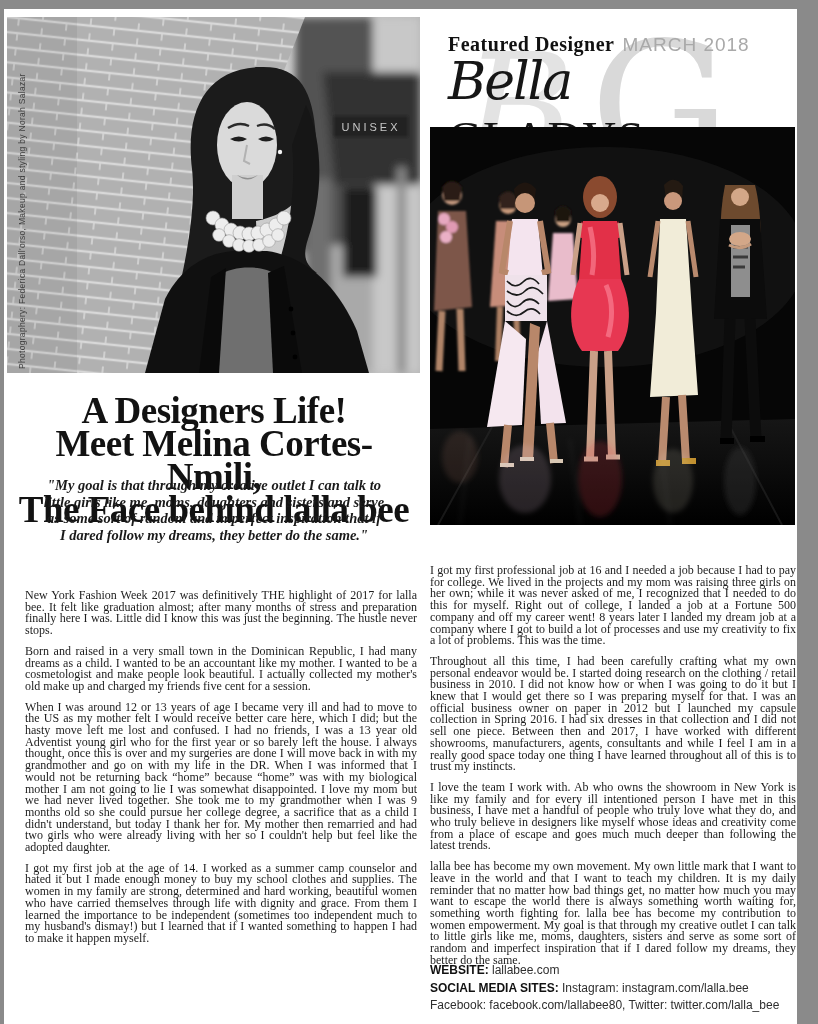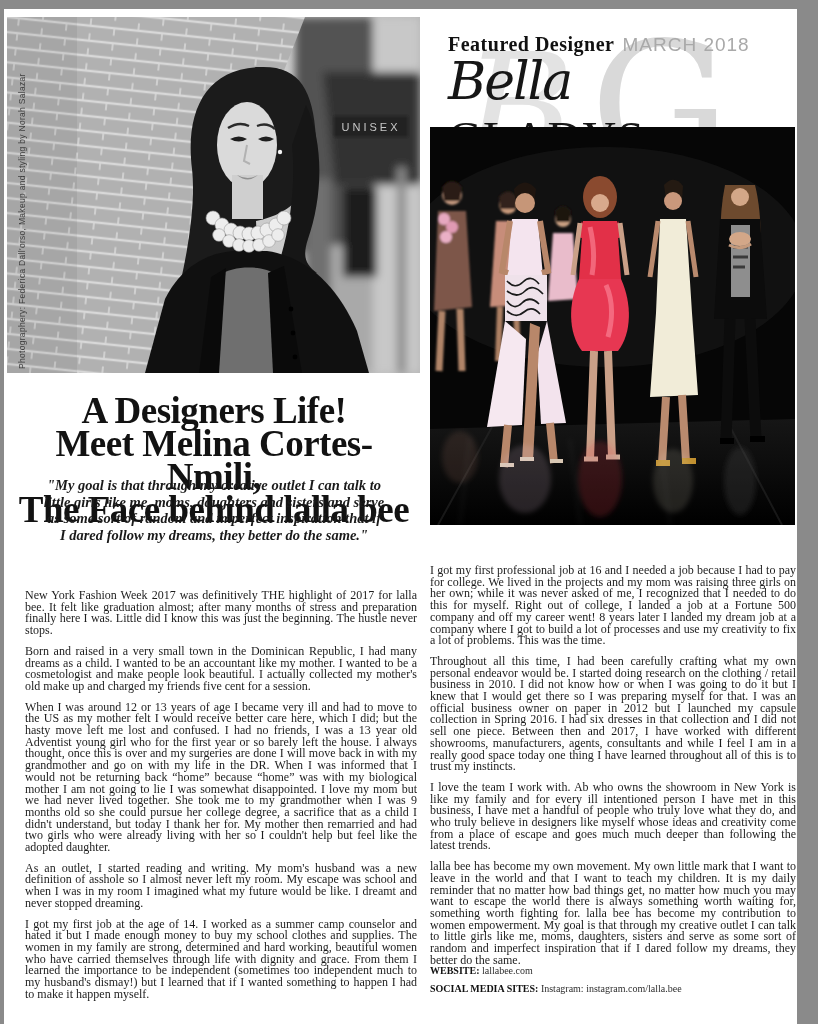--- a/index.html
+++ b/index.html
@@ -55,21 +55,21 @@
     font-family:"DejaVu Serif",serif;font-style:italic;font-size:52px;
     color:#161616;letter-spacing:-2px;margin-right:-4px;
   }
   .brand-serif{
     font-family:"Liberation Serif",serif;font-size:47px;color:#161616;letter-spacing:1px;
   }
   .runway-wrap{position:absolute;left:426px;top:118px;width:365px;height:398px;z-index:2;}
   .body-right{position:absolute;left:426px;top:522px;width:366px;margin-top:34px;}
   .footer{
     position:absolute;left:426px;top:953px;width:366px;
-    font-family:Liberation Serif, serif;font-size:10px;line-height:17.5px;color:#2e2e2e;
+    font-family:Liberation Sans, sans-serif;font-size:12px;line-height:17.5px;color:#2e2e2e;
   }
   .footer b{color:#111;}
 </style>
 </head>
 <body>
 
 <div class="page">
 
   <div class="portrait-wrap">
     <svg viewBox="0 0 413 356" width="413" height="356">
@@ -157,21 +157,20 @@
 
   <div class="quote">"My goal is that through my creative outlet I can talk to
 little girls like me, moms, daughters and sisters and serve
 as some sort of random and imperfect inspiration that if
 I dared follow my dreams, they better do the same."</div>
 
   <div class="body-col body-left">
     <p>New York Fashion Week 2017 was definitively THE highlight of 2017 for lalla bee. It felt like graduation almost; after many months of stress and preparation finally here I was. Little did I know this was just the beginning. The hustle never stops.</p>
     <p>Born and raised in a very small town in the Dominican Republic, I had many dreams as a child. I wanted to be an accountant like my mother. I wanted to be a cosmetologist and make people look beautiful. I actually collected my mother's old make up and charged my friends five cent for a session.</p>
     <p>When I was around 12 or 13 years of age I became very ill and had to move to the US as my mother felt I would receive better care here, which I did; but the hasty move left me lost and confused. I had no friends, I was a 13 year old Adventist young girl who for the first year or so barely left the house. I always thought, once this is over and my surgeries are done I will move back in with my grandmother and go on with my life in the DR. When I was informed that I would not be returning back “home” because “home” was with my biological mother I am not going to lie I was somewhat disappointed. I love my mom but we had never lived together.  She took me to my grandmother when I was 9 months old so she could pursue her college degree, a sacrifice that as a child I didn't understand,  but today I thank her for. My mother then remarried and had two girls who were already living with her so I couldn't help but feel like the adopted daughter.</p>
-    <p>As an outlet, I started reading and writing. My mom's husband was a new definition of asshole so I almost never left my room. My escape was school and when I was in my room I imagined what my future would be like. I dreamt and never stopped dreaming.</p>
     <p>I got my first job at the age of 14. I worked as a summer camp counselor and hated it but I made enough money to buy my school clothes and supplies. The women in my family are strong, determined and hard working, beautiful women who have carried themselves through life with dignity and grace. From them I learned the importance to be independent (sometimes too independent much to my husband's dismay!) but I learned that if I wanted something to happen I had to make it happen myself.</p>
   </div>
 
   <div class="right-head">
     <span class="featured">Featured Designer</span><span class="issue">MARCH 2018</span>
   </div>
 
   <div class="logo-line">
     <span class="wm wm-b">B</span>
     <span class="wm wm-g">G</span>
@@ -285,15 +284,16 @@
   <div class="body-col body-right">
     <p>I got my first professional job at 16 and I needed a job because I had to pay for college. We lived in the projects and my mom was raising three girls on her own; while it was never asked of me, I recognized that I needed to do this for myself. Right out of college, I landed a job at a Fortune 500 company and off my career went!  8 years later I landed my dream job at a company where I got to build a lot of processes and use my creativity to fix a lot of problems. This was the time.</p>
     <p>Throughout all this time,  I had been carefully crafting what my own personal endeavor would be. I started doing research on the clothing / retail business in 2010.  I did not know how or when I was going to do it but I knew that I would get there so I was preparing myself for that. I was an official business owner on paper in 2012 but I launched my capsule collection in Spring 2016. I had six dresses in that collection and I did not sell one piece. Between then and 2017, I have worked with different showrooms, manufacturers, agents, consultants and while I feel I am in a really good space today one thing I have learned throughout all of this is to trust my instincts.</p>
     <p>I love the team I work with. Ab who owns the showroom in New York is like my family and for every ill intentioned person I have met in this business, I have met a handful of people who truly love what they do, and who truly believe in designers like myself whose ideas and creativity come from a place of escape and goes much much deeper than following the latest trends.</p>
     <p>lalla bee has become my own movement. My own little mark that I want to leave in the world and that I want to teach my children. It is my daily reminder that no matter how bad things get, no matter how much you may want to escape the world there is always something worth waiting for, something worth fighting for. lalla bee has become my contribution to women empowerment.  My goal is that through my creative outlet I can talk to little girls like me, moms, daughters, sisters and serve as some sort of random and imperfect inspiration that if I dared follow my dreams, they better do the same.</p>
   </div>
 
   <div class="footer">
     <div><b>WEBSITE:</b><span> lallabee.com</span></div>
     <div><b>SOCIAL MEDIA SITES:</b><span> Instagram: instagram.com/lalla.bee</span></div>
+    <div><span>Facebook: facebook.com/lallabee80, Twitter: twitter.com/lalla_bee</span></div>
   </div>
 
 </div>
 
 </body></html>

